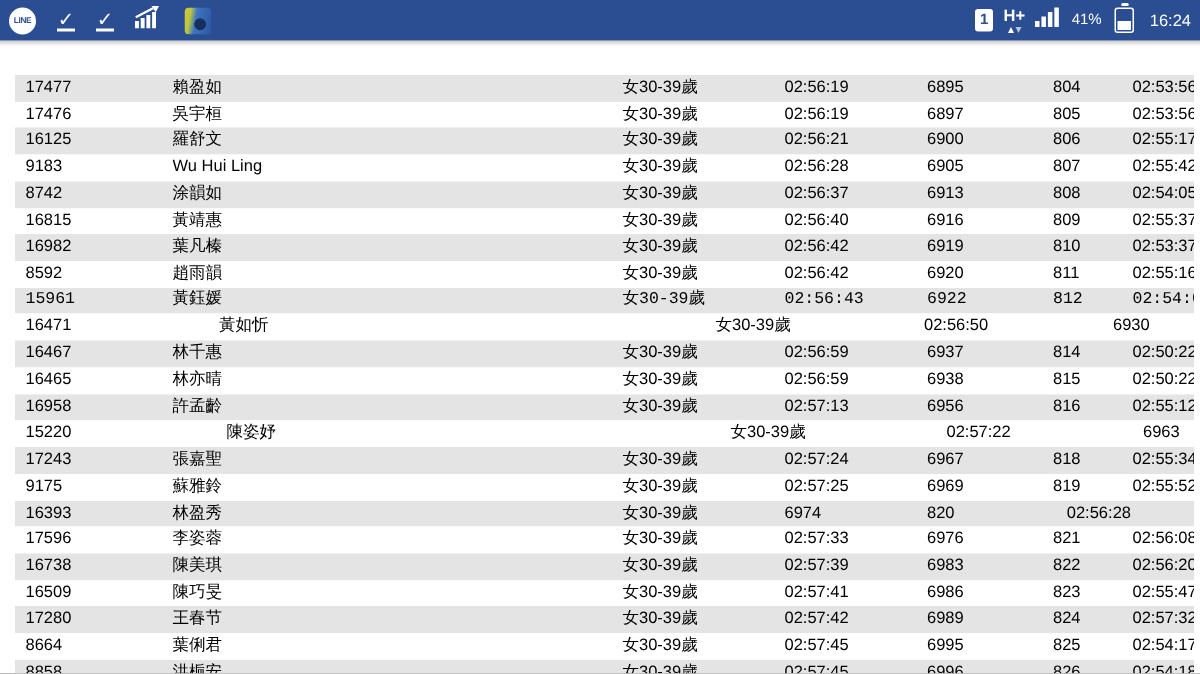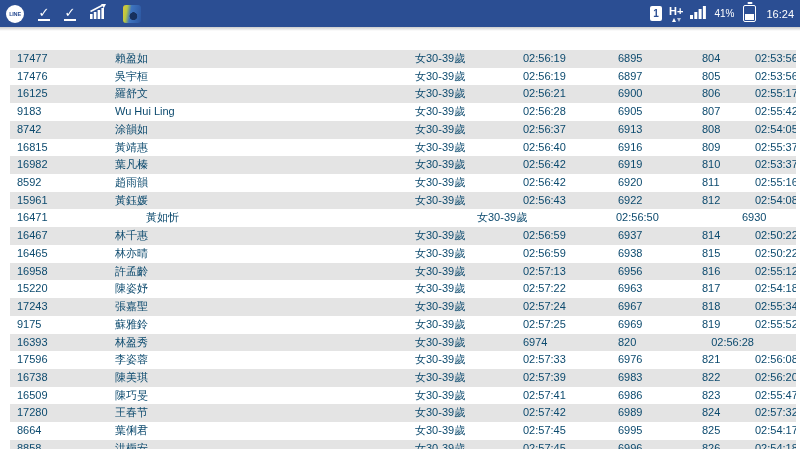--- a/index.html
+++ b/index.html
@@ -38,21 +38,21 @@
   .arr-dn{width:0;height:0;border-left:2.5px solid transparent;border-right:2.5px solid transparent;border-top:4px solid #fff;opacity:.65;}
   .pct{font-size:10px;}
   .battery{width:11px;height:15px;border:1.5px solid #fff;border-radius:2px;position:relative;margin-left:2px;}
   .battery::before{content:"";position:absolute;top:-4px;left:50%;transform:translateX(-50%);
     width:5px;height:2px;background:#fff;border-radius:1px;}
   .battery .fill{position:absolute;bottom:1px;left:1px;right:1px;height:41%;background:#fff;}
   .clock{font-size:11px;margin-left:3px;}
   
   .table{
     position:absolute;top:50px;left:10px;width:786px;height:399px;overflow:hidden;
-    color:#0c4a6e;
+    color:#000000;
   }
   .row{
     display:grid;grid-template-columns:105px 300px 108px 95px 84px 53px 1fr;
     height:17.73px;line-height:17.73px;font-size:11px;
   }
   .cell{white-space:nowrap;overflow:hidden;}
   .c1{padding-left:7px;}
   .c7{text-align:right;padding-right:1px;}
 </style>
 </head>
@@ -179,21 +179,21 @@
       </div>
       <div class="row" style="background: rgb(255, 255, 255);">
         <div class="cell c1">8592</div>
         <div class="cell c2">趙雨韻</div>
         <div class="cell c3">女30-39歲</div>
         <div class="cell c4">02:56:42</div>
         <div class="cell c5">6920</div>
         <div class="cell c6">811</div>
         <div class="cell c7">02:55:16</div>
       </div>
-      <div class="row" style="background: rgb(228, 228, 228);">
+      <div class="row" style="background: rgb(228, 228, 228); font-family: Liberation Mono, monospace;">
         <div class="cell c1">15961</div>
         <div class="cell c2">黃鈺媛</div>
         <div class="cell c3">女30-39歲</div>
         <div class="cell c4">02:56:43</div>
         <div class="cell c5">6922</div>
         <div class="cell c6">812</div>
         <div class="cell c7">02:54:08</div>
       </div>
       <div class="row" style="background: rgb(255, 255, 255); gap: 31px;">
         <div class="cell c1">16471</div>
@@ -224,21 +224,21 @@
       </div>
       <div class="row" style="background: rgb(228, 228, 228);">
         <div class="cell c1">16958</div>
         <div class="cell c2">許孟齡</div>
         <div class="cell c3">女30-39歲</div>
         <div class="cell c4">02:57:13</div>
         <div class="cell c5">6956</div>
         <div class="cell c6">816</div>
         <div class="cell c7">02:55:12</div>
       </div>
-      <div class="row" style="background: rgb(255, 255, 255);">
+      <div class="row" style="background: rgb(255, 255, 255); gap: 36px;">
         <div class="cell c1">15220</div>
         <div class="cell c2">陳姿妤</div>
         <div class="cell c3">女30-39歲</div>
         <div class="cell c4">02:57:22</div>
         <div class="cell c5">6963</div>
         <div class="cell c6">817</div>
         <div class="cell c7">02:54:18</div>
       </div>
       <div class="row" style="background: rgb(228, 228, 228);">
         <div class="cell c1">17243</div>

